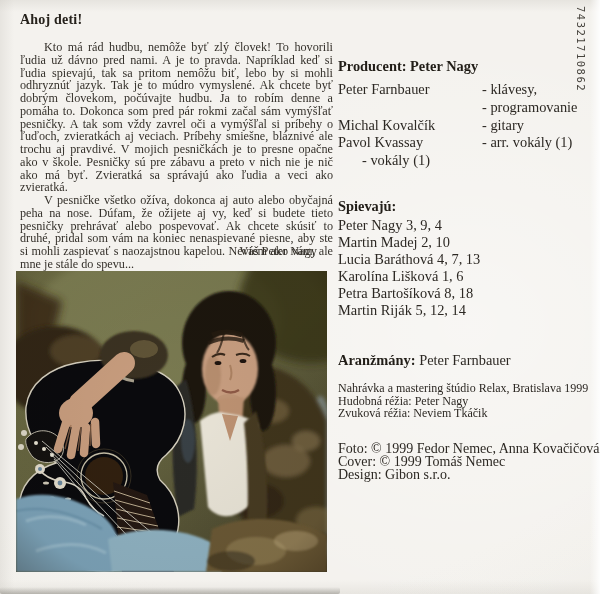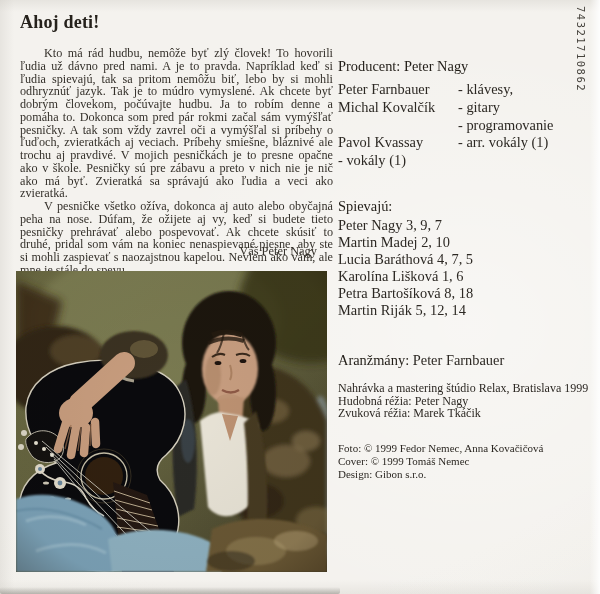--- a/index.html
+++ b/index.html
@@ -16,46 +16,46 @@
       linear-gradient(270deg, rgba(255,255,255,.9) 0px, rgba(255,255,255,0) 10px),
       linear-gradient(180deg, rgba(205,202,195,.35) 0px, rgba(205,202,195,0) 12px),
       linear-gradient(0deg, rgba(205,202,195,.30) 0px, rgba(205,202,195,0) 14px),
       radial-gradient(120% 100% at 45% 40%, #f4f2ee 60%, #edebe5 100%);
   }
   .vignette { position:absolute; inset:0; pointer-events:none;
     background: radial-gradient(80% 70% at 78% 55%, rgba(255,255,255,.35), rgba(255,255,255,0) 70%);
   }
   .greeting {
     position:absolute; left:20px; top:12px; margin:0;
-    font-size:18px; font-weight:bold; letter-spacing:.2px; color:#26221c;
+    font-size:14px; font-weight:bold; letter-spacing:.2px; color:#26221c;
   }
   .body-text {
     position:absolute; left:20px; top:41px; width:313px;
-    font-size:12.2px; line-height:12.75px; text-align:justify;margin-top:6px;
+    font-size:12.2px; line-height:12.75px; text-align:justify;
   }
   .body-text p { margin:0; text-indent:24px; }
   .signoff {
     position:absolute; left:20px; top:244px; width:297px;
     text-align:right; font-size:12.4px;
   }
   .photo { position:absolute; left:16px; top:271px; width:311px; height:301px; }
   .col-right { position:absolute; left:338px; top:0; width:240px; font-size:14.4px; color:#2c2823; }
-  .bold { font-weight:normal; color:#211d17; }
+  .bold { font-weight:bold; color:#211d17; }
   .producer { position:absolute; top:58px; white-space:nowrap; }
   .musicians { position:absolute; top:81px; width:240px; }
   .mrow { display:flex; line-height:17.8px; white-space:nowrap; }
   .mname { width:120px; flex:none; }
-  .mrole { flex:1; }
+  .mrole { flex:1;margin-left:24px; }
   .singers-heading { position:absolute; top:198px; }
   .singers { position:absolute; top:217px; }
   .singers div { line-height:17px; white-space:nowrap; }
   .arrangements { position:absolute; top:352px; white-space:nowrap;text-align:center; }
   .studio { position:absolute; top:382px; font-size:12px; line-height:12.6px; }
   .studio div, .copyright div { white-space:nowrap; }
-  .copyright { position:absolute; top:442px; font-size:11px; line-height:13.2px; }
+  .copyright { position:absolute; top:442px; font-size:14px; line-height:13.2px; }
   .barcode {
     position:absolute; top:6px; right:13px;
     writing-mode:vertical-rl; text-orientation:mixed;
     font-family:"DejaVu Sans Mono", monospace;
     font-size:10.5px; letter-spacing:1.5px; color:#45423c;
   }
   .bottom-shadow {
     position:absolute; left:0; top:587px; width:340px; height:7px;
     background:linear-gradient(180deg, rgba(120,118,110,0), rgba(120,118,110,.45));
     border-radius:2px;
@@ -242,56 +242,56 @@
 
   <div class="col-right">
     <div class="producer bold">Producent: Peter Nagy</div>
 
     <div class="musicians">
       <div class="mrow">
         <span class="mname">Peter Farnbauer</span>
         <span class="mrole">- klávesy,</span>
       </div>
       <div class="mrow">
+        <span class="mname"></span>
+        <span class="mrole">- programovanie</span>
+      </div>
+      <div class="mrow">
         <span class="mname">Michal Kovalčík</span>
         <span class="mrole">- gitary</span>
       </div>
       <div class="mrow">
-        <span class="mname"></span>
-        <span class="mrole">- programovanie</span>
-      </div>
-      <div class="mrow">
         <span class="mname">Pavol Kvassay</span>
         <span class="mrole">- arr. vokály (1)</span>
       </div>
       <div class="mrow">
         <span class="mrole">- vokály (1)</span>
       </div>
     </div>
 
     <div class="singers-heading bold">Spievajú:</div>
 
     <div class="singers">
-      <div>Peter Nagy 3, 9, 7</div>
+      <div>Peter Nagy 3, 9, 4</div>
       <div>Martin Madej 2, 10</div>
-      <div>Lucia Baráthová 4, 7, 5</div>
+      <div>Lucia Baráthová 4, 7, 13</div>
       <div>Karolína Lišková 1, 6</div>
       <div>Petra Bartošíková 8, 18</div>
       <div>Martin Riják 5, 12, 14</div>
     </div>
 
     <div class="arrangements">
       <span class="bold">Aranžmány:</span>
       <span>Peter Farnbauer</span>
     </div>
 
     <div class="studio">
       <div>Nahrávka a mastering štúdio Relax, Bratislava 1999</div>
       <div>Hudobná réžia: Peter Nagy</div>
-      <div>Zvuková réžia: Marek Tkáčik</div>
+      <div>Zvuková réžia: Neviem Tkáčik</div>
     </div>
 
     <div class="copyright">
       <div>Foto: © 1999 Fedor Nemec, Anna Kovačičová</div>
       <div>Cover: © 1999 Tomáš Nemec</div>
       <div>Design: Gibon s.r.o.</div>
     </div>
   </div>
 
   <div class="barcode">74321710862</div>

